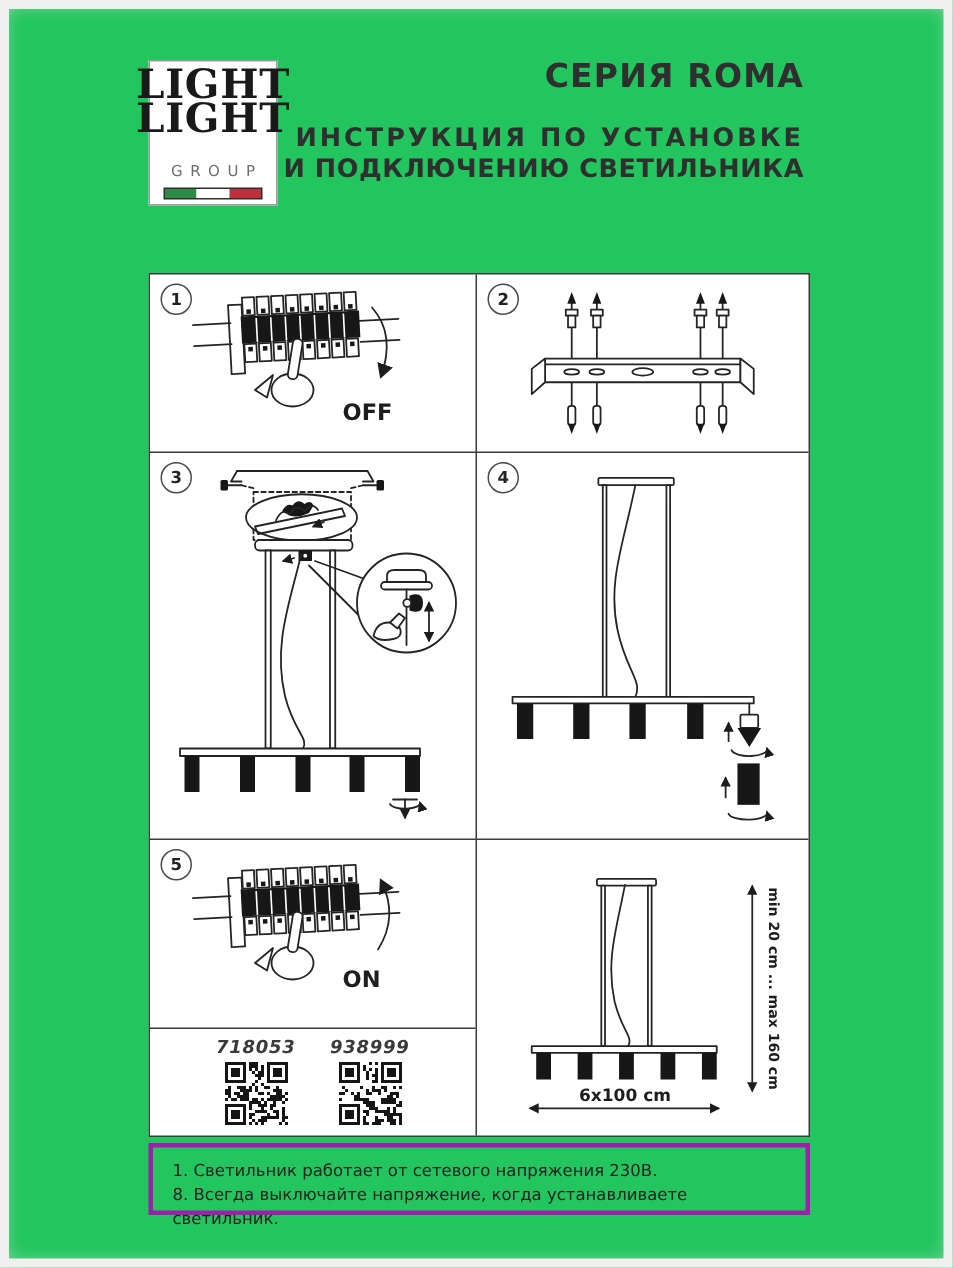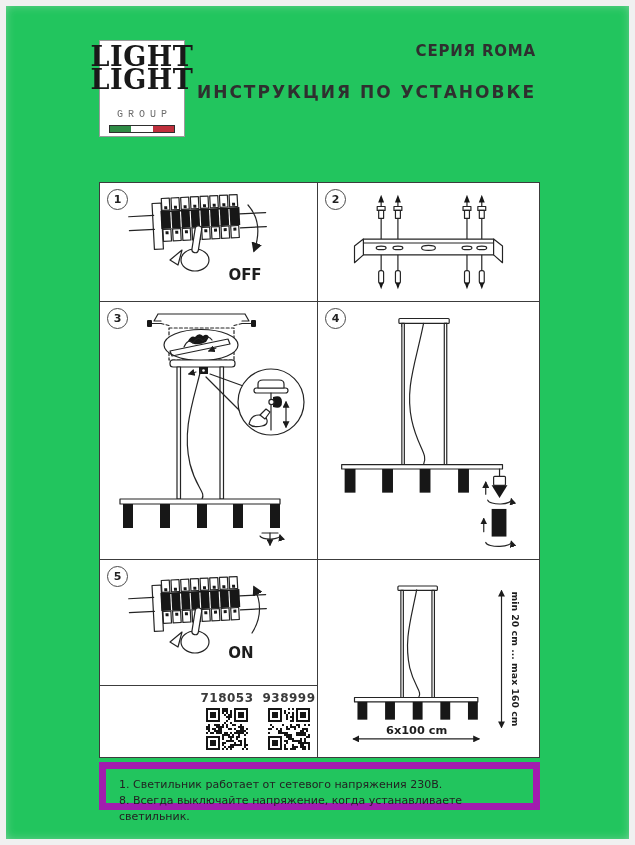--- a/index.html
+++ b/index.html
@@ -5,53 +5,53 @@
   html,body{margin:0;padding:0;background:#e9e9e9;}
   .page{position:relative;width:635px;height:845px;background:#22c55e;overflow:hidden;
         box-shadow:inset 0 0 0 6px #f0f0f0, inset 0 0 14px #e2e2e2;
         font-family:"DejaVu Sans","Liberation Sans",sans-serif;color:#242424;}
   .abs{position:absolute;}
 
   
   .logo-box{left:99px;top:40px;width:86px;height:97px;border:1px solid #9b9b9b;background:#fff;
             display:flex;flex-direction:column;align-items:center;justify-content:center;box-sizing:border-box;}
   .logo-word{font-family:"DejaVu Serif","Liberation Serif",serif;font-weight:bold;font-size:27px;line-height:23px;color:#191919;letter-spacing:0.5px;}
-  .logo-group{font-size:10px;letter-spacing:5px;color:#6d6d6d;margin-top:18px;padding-left:5px;font-family:Liberation Mono, monospace;}
+  .logo-group{font-size:10px;letter-spacing:5px;color:#6d6d6d;margin-top:18px;padding-left:5px;}
   .logo-flag{margin-top:5px;width:64px;height:6px;border:1px solid #2e2e2e;display:flex;}
   .logo-flag span{flex:1;height:100%;}
 
   
   .titles{right:99px;top:41px;text-align:right;color:#2f2f2f;font-weight:bold;}
-  .t-line1{font-size:15px;line-height:21px;letter-spacing:0.8px;}
+  .t-line1{font-size:22px;line-height:21px;letter-spacing:0.8px;}
   .t-line2{font-size:17px;line-height:21px;letter-spacing:0.8px;}
   .t-line3{font-size:17px;line-height:21px;letter-spacing:2px;margin-top:20px;}
   .t-line4{font-size:17px;line-height:21px;letter-spacing:0.4px;}
 
   
   .grid{left:99px;top:182px;width:441px;height:576px;border:1px solid #3c3c3c;box-sizing:border-box;background:#fff;}
   .gline{position:absolute;background:#3c3c3c;}
   .cell{position:absolute;}
   .badge{position:absolute;left:7px;top:6px;width:19px;height:19px;border:1.3px solid #4a4a4a;border-radius:50%;
          display:flex;align-items:center;justify-content:center;font-size:11px;font-weight:bold;color:#222;background:#fff;z-index:2;}
 
   
   svg .s{fill:none;stroke:#242424;stroke-width:1.2;stroke-linecap:round;stroke-linejoin:round;}
   svg .f{fill:#171717;stroke:none;}
   svg .w{fill:#fff;stroke:#242424;stroke-width:1.2;stroke-linejoin:round;}
   svg .dash{stroke-dasharray:3 2.2;}
   svg .svgtxt{fill:#1d1d1d;font-weight:bold;font-family:"DejaVu Sans","Liberation Sans",sans-serif;}
 
   
-  .qr-cell{display:flex;justify-content:flex-end;gap:6px;padding-top:5px;box-sizing:border-box;}
+  .qr-cell{display:flex;justify-content:center;gap:20px;padding-top:5px;box-sizing:border-box;font-style:italic;}
   .qr-col{width:56px;text-align:center;}
   .qr-label{font-size:12px;font-weight:bold;color:#3a3a3a;letter-spacing:0.5px;margin-bottom:3px;}
   .qr-img{width:42px;height:42px;margin:0 auto;}
 
   
-  .notes{left:99px;top:762px;width:441px;height:48px;border:7px solid #a21caf;box-sizing:border-box;
+  .notes{left:99px;top:762px;width:441px;height:48px;border:3px solid #a21caf;box-sizing:border-box;
          padding:8px 10px 0 13px;font-size:11px;line-height:16px;color:#222;}
 </style>
 </head>
 <body>
 
 <div class="page">
 
   <svg width="0" height="0" style="position:absolute" aria-hidden="true">
     <defs>
       <marker id="ah" viewBox="0 0 8 8" markerWidth="7" markerHeight="7" refX="6.5" refY="4" orient="auto-start-reverse" markerUnits="userSpaceOnUse">
@@ -70,20 +70,21 @@
     <div class="logo-flag">
       <span id="flag-g" style="background: rgb(46, 139, 69);"></span>
       <span id="flag-w" style="background: rgb(255, 255, 255);"></span>
       <span id="flag-r" style="background: rgb(191, 47, 60);"></span>
     </div>
   </div>
 
   <div class="abs titles">
     <div class="t-line1">СЕРИЯ ROMA</div>
     <div class="t-line3">ИНСТРУКЦИЯ ПО УСТАНОВКЕ</div>
+    <div class="t-line4">И ПОДКЛЮЧЕНИЮ СВЕТИЛЬНИКА</div>
   </div>
 
   <div class="abs grid">
     <div class="gline" style="left:217px;top:0;width:1px;height:574px;"></div>
     <div class="gline" style="left:0;top:118px;width:439px;height:1px;"></div>
     <div class="gline" style="left:0;top:376px;width:439px;height:1px;"></div>
     <div class="gline" style="left:0;top:502px;width:217px;height:1px;"></div>
 
     <div class="cell" style="left:0;top:0;width:217px;height:118px;">
       <div class="badge">

